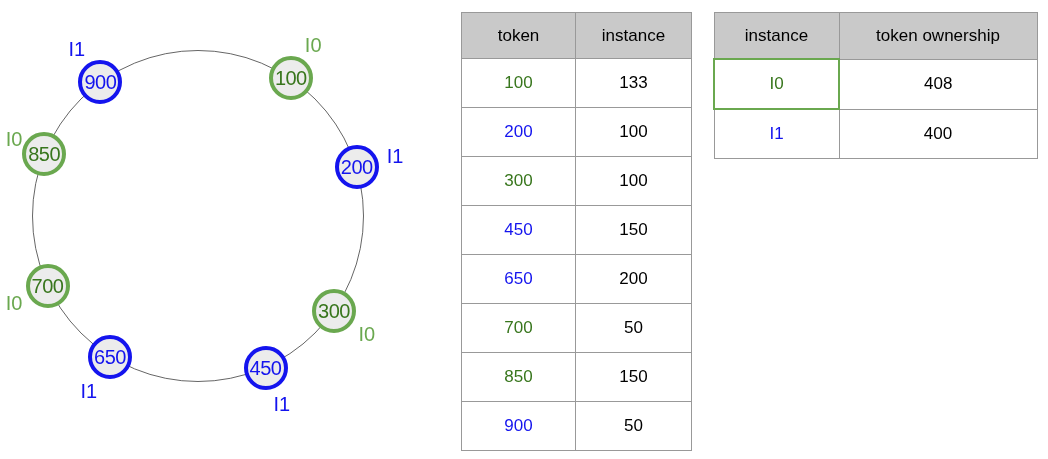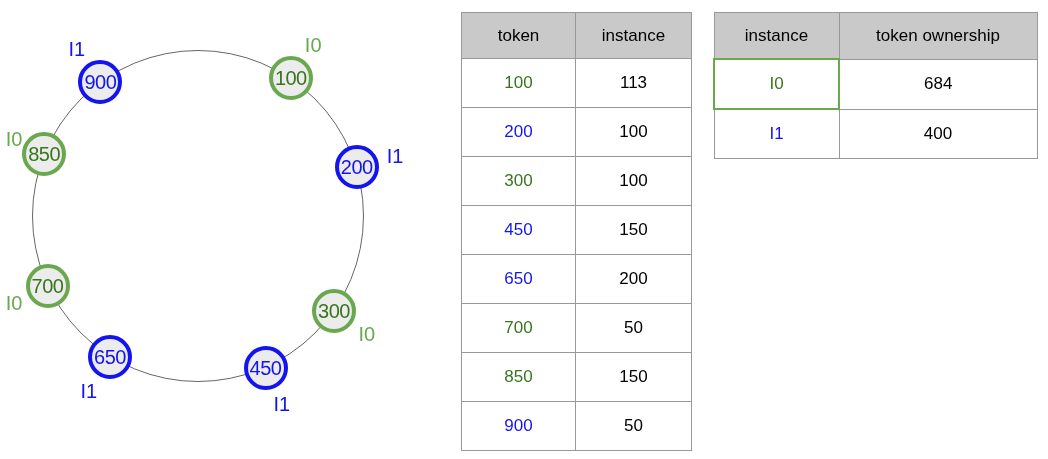--- a/index.html
+++ b/index.html
@@ -127,21 +127,21 @@
   <table class="tbl coverage-table">
     <thead>
       <tr>
         <th class="col-token">token</th>
         <th class="col-coverage">instance</th>
       </tr>
     </thead>
     <tbody>
       <tr>
         <td class="inst-I0">100</td>
-        <td>113</td>
+        <td>133</td>
       </tr>
       <tr>
         <td class="inst-I1">200</td>
         <td>100</td>
       </tr>
       <tr>
         <td class="inst-I0">300</td>
         <td>100</td>
       </tr>
       <tr>
@@ -170,21 +170,21 @@
   <table class="tbl ownership-table">
     <thead>
       <tr>
         <th class="col-instance">instance</th>
         <th class="col-ownership">token ownership</th>
       </tr>
     </thead>
     <tbody>
       <tr>
         <td class="inst-I0 highlighted">I0</td>
-        <td>684</td>
+        <td>408</td>
       </tr>
       <tr>
         <td class="inst-I1">I1</td>
         <td>400</td>
       </tr>
     </tbody>
   </table>
 
 </div>
 

